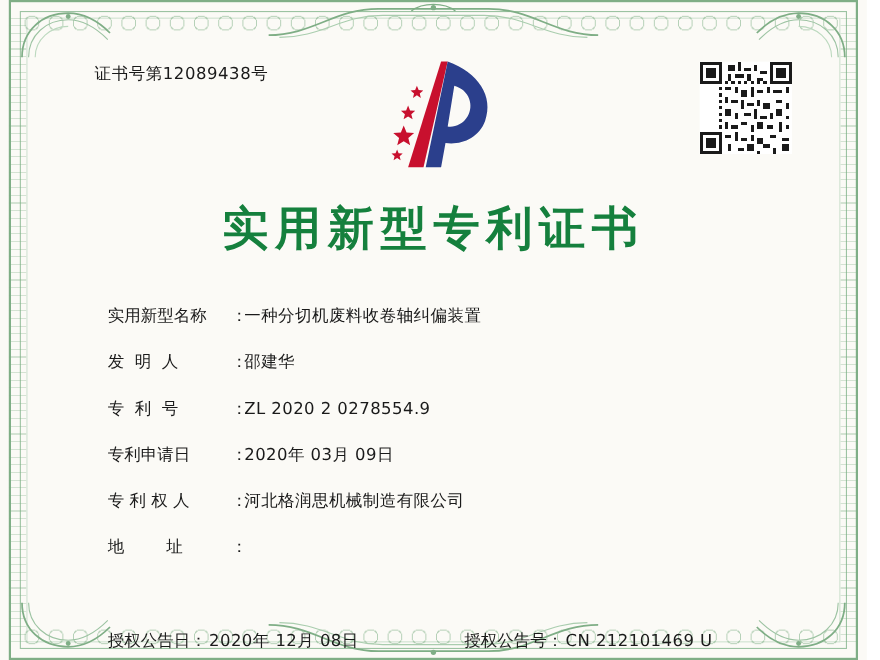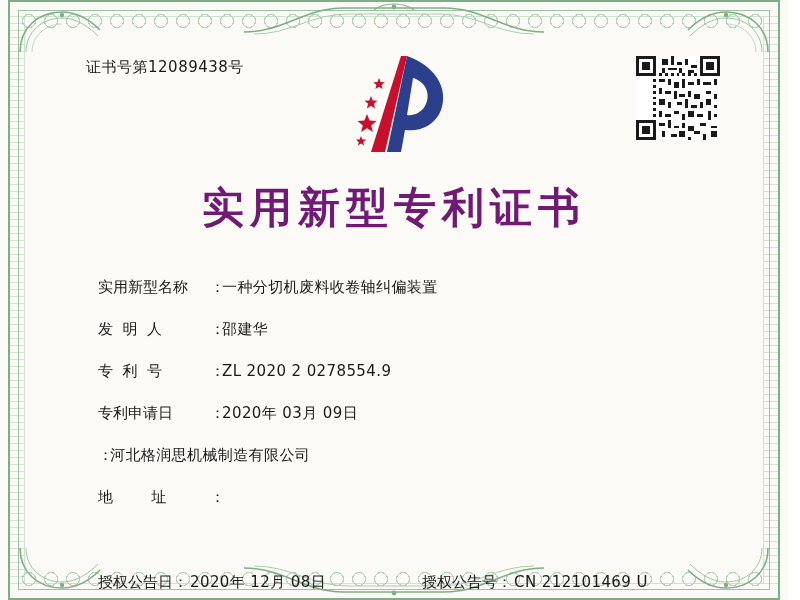--- a/index.html
+++ b/index.html
@@ -152,21 +152,21 @@
 
   .title {
     position: absolute;
     left: 0;
     right: 0;
     top: 180px;
     text-align: center;
     font-family: Liberation Sans, sans-serif;
     font-size: 42px;
     font-weight: bold;
-    color: #701a75;
+    color: #15803d;
     letter-spacing: 6px;
   }
 
   .fields {
     position: absolute;
     left: 98px;
     top: 278px;
     right: 52px;
   }
   .field-row {
@@ -421,20 +421,21 @@
       <span class="field-value">ZL 2020 2 0278554.9</span>
     </div>
 
     <div class="field-row">
       <span class="field-label">专利申请日</span>
       <span class="field-colon">：</span>
       <span class="field-value">2020年 03月 09日</span>
     </div>
 
     <div class="field-row">
+      <span class="field-label">专 利 权 人</span>
       <span class="field-colon">：</span>
       <span class="field-value">河北格润思机械制造有限公司</span>
     </div>
 
     <div class="field-row">
       <span class="field-label">地        址</span>
       <span class="field-colon">：</span>
     </div>
   </div>
 

